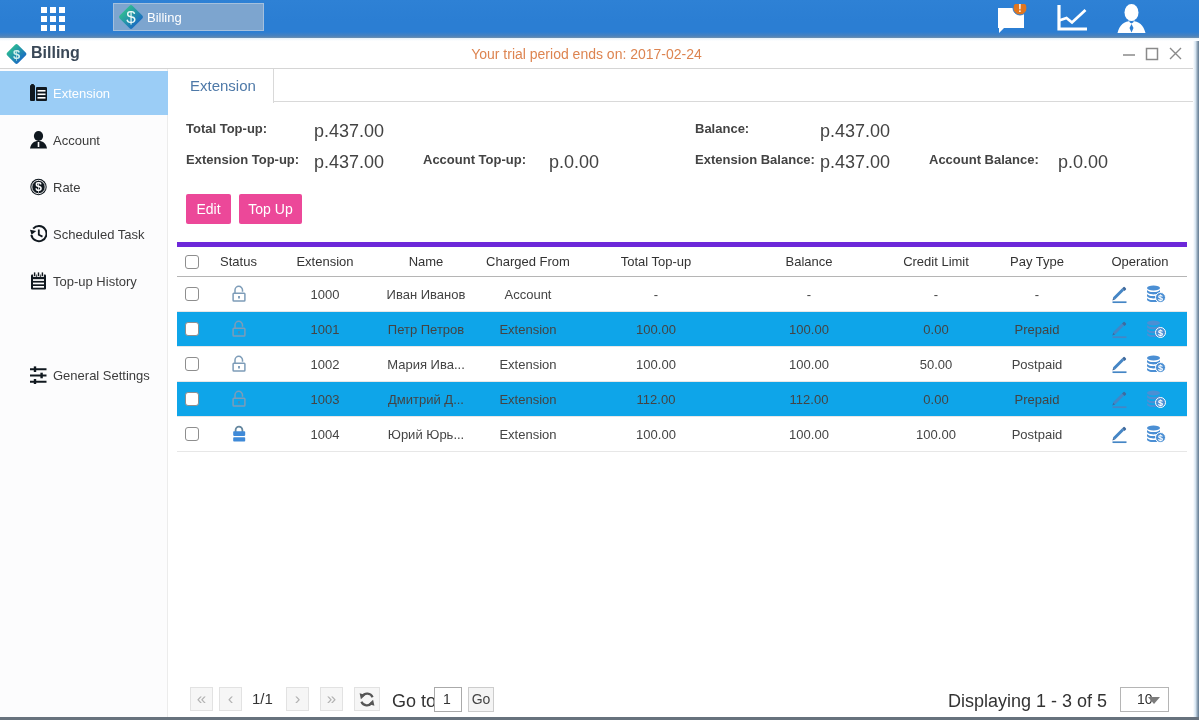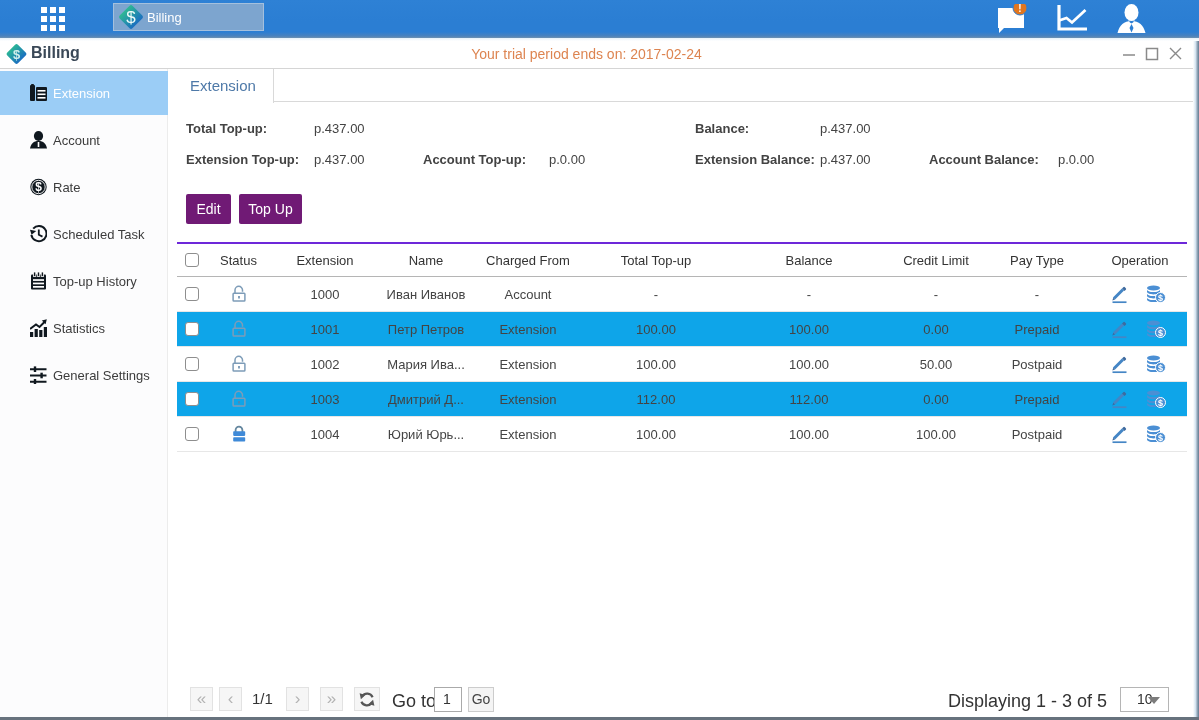--- a/index.html
+++ b/index.html
@@ -33,29 +33,29 @@
 .sitem.sel { background:#9bcdf6; color:#fff; }
 
 
 .content { position:absolute; left:168px; top:69px; width:1031px; height:651px; background:#fff; }
 .tabstrip { position:absolute; left:0; top:0; width:1025px; height:33px; border-bottom:1px solid #d9d9d9; }
 .atab { position:absolute; left:0; top:0; width:106px; height:34px; background:#fff;
   border-right:1px solid #d9d9d9; font-size:15px; color:#4e79a8; line-height:33px; text-align:left; }
 .atab span { margin-left:22px; }
 
 .lbl { position:absolute; font-size:13px; font-weight:bold; color:#434343; }
-.val { position:absolute; font-size:13px; color:#434343; }
-
-.btn { position:absolute; top:125px; height:30px; background:#701a75; color:#fff; font-size:14px;
+.val { position:absolute; font-size:18px; color:#434343; }
+
+.btn { position:absolute; top:125px; height:30px; background:#ec4899; color:#fff; font-size:14px;
   border-radius:2px; display:flex; align-items:center; justify-content:center; }
 
 
 .tbl { position:absolute; left:9px; top:173px; width:1010px; }
 .trow { display:flex; height:35px; align-items:center; border-bottom:1px solid #e7e7e7; font-size:13px; color:#444; }
-.trow.hdr { border-top:2px solid #6d28d9; border-bottom:1px solid #b5b5b5; height:35px; color:#333; }
+.trow.hdr { border-top:5px solid #6d28d9; border-bottom:1px solid #b5b5b5; height:35px; color:#333; }
 .trow.alt { background:#0ea5e9; }
 .c0 { width:31px; flex:none; display:flex; justify-content:flex-start; padding-left:8px; }
 .c1 { width:61px; flex:none; text-align:center; }
 .c2 { width:112px; flex:none; text-align:center; }
 .c3 { width:90px; flex:none; text-align:center; white-space:nowrap; }
 .c4 { width:114px; flex:none; text-align:center; }
 .c5 { width:142px; flex:none; text-align:center; }
 .c6 { width:164px; flex:none; text-align:center; }
 .c7 { width:90px; flex:none; text-align:center; }
 .c8 { width:112px; flex:none; text-align:center; }
@@ -196,31 +196,20 @@
     <span>Top-up History</span>
   </div>
   <div class="sitem" style="top:143px">
     <svg class="ic" viewBox="0 0 17 18">
       <path d="M3.2 3.6 A7.6 7.6 0 1 1 1.4 9.8" stroke="#10181f" stroke-width="2" fill="none"></path>
       <path d="M0 4.8 L6.3 6 L1.5 9.8 Z" fill="#10181f"></path>
       <path d="M8.8 4.5 V 9.7 L12.5 11.6" stroke="#10181f" stroke-width="1.8" fill="none"></path>
     </svg>
     <span>Scheduled Task</span>
   </div>
-  <div class="sitem" style="top:237px">
-    <svg class="ic" viewBox="0 0 17 18">
-      <rect x="0" y="13" width="3.2" height="5" fill="#10181f"></rect>
-      <rect x="4.6" y="10" width="3.2" height="8" fill="#10181f"></rect>
-      <rect x="9.2" y="11" width="3.2" height="7" fill="#10181f"></rect>
-      <rect x="13.8" y="8" width="3.2" height="10" fill="#10181f"></rect>
-      <path d="M0 10 L6 5.5 L9.5 8 L15 2.5" stroke="#10181f" stroke-width="2" fill="none"></path>
-      <path d="M11.8 1.5 L16.8 0.2 L15.6 5.2 Z" fill="#10181f"></path>
-    </svg>
-    <span>Statistics</span>
-  </div>
   <div class="sitem" style="top:284px">
     <svg class="ic" viewBox="0 0 17 18">
       <path d="M0 3.2 h16.5 M0 9.5 h16.5 M0 15.8 h16.5" stroke="#10181f" stroke-width="1.9"></path>
       <rect x="3.8" y="0.4" width="2.4" height="5.6" fill="#10181f"></rect>
       <rect x="10.4" y="6.7" width="2.4" height="5.6" fill="#10181f"></rect>
       <rect x="3.8" y="13" width="2.4" height="5.6" fill="#10181f"></rect>
     </svg>
     <span>General Settings</span>
   </div>
 </div>

